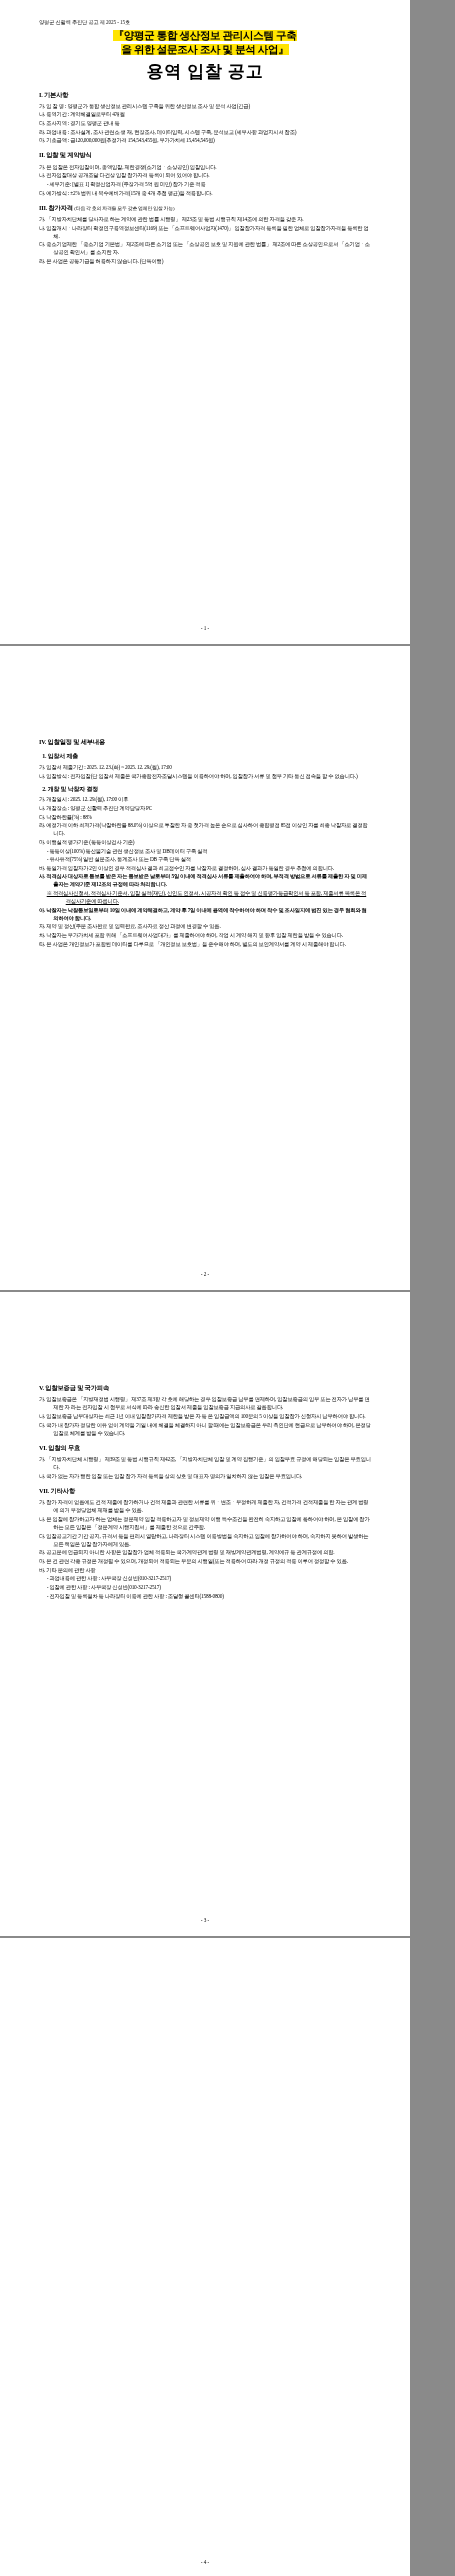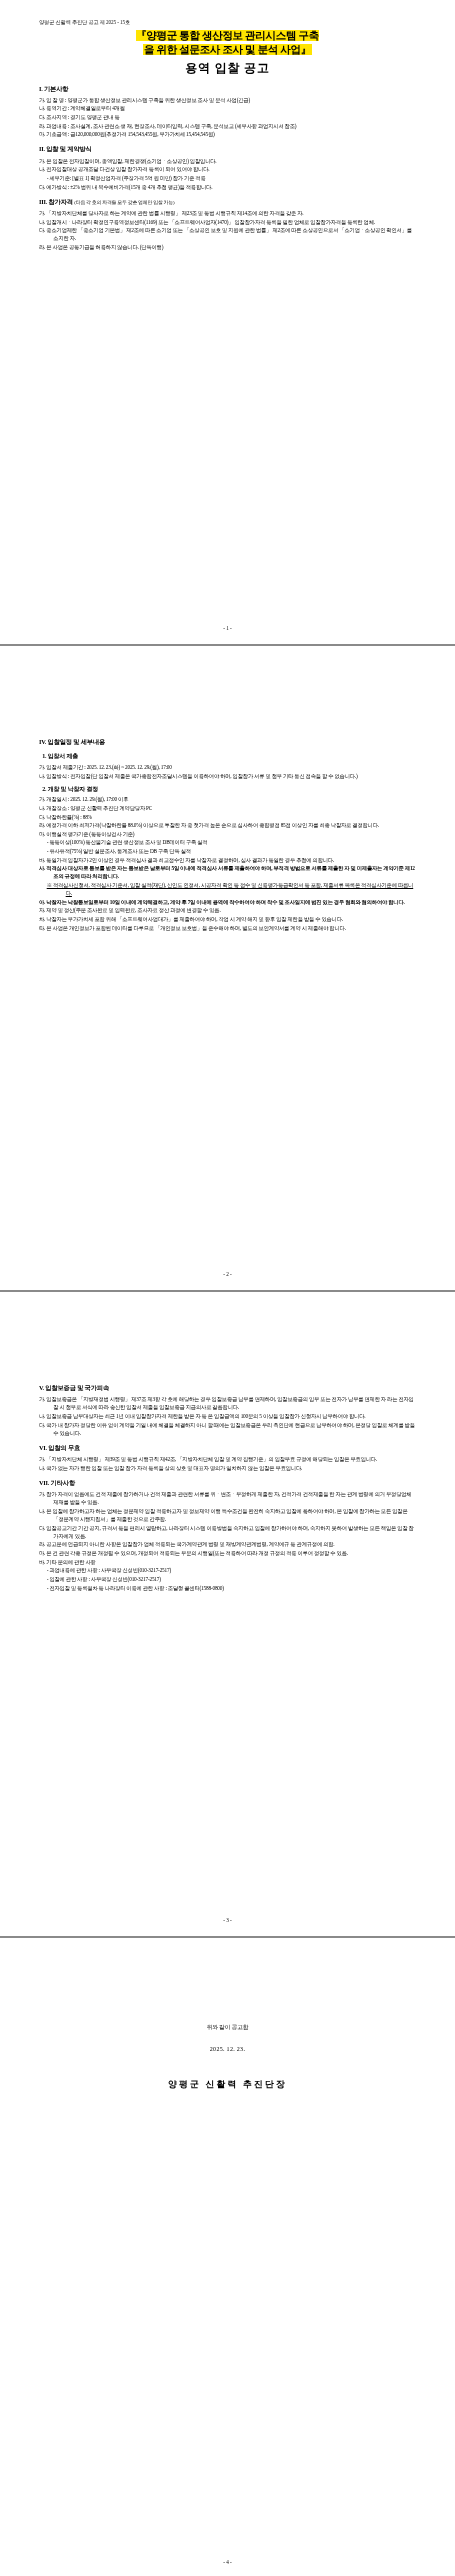--- a/index.html
+++ b/index.html
@@ -7,21 +7,21 @@
     padding: 0;
     background: #8a8a8a;
     font-family: "Liberation Serif", serif;
   }
   .doc {
     width: 455px;
     margin: 0 auto;
     background: #8a8a8a;
   }
   .page {
-    width: 455px;
+    width: 410px;
     background: #ffffff;
     box-sizing: border-box;
     padding: 19px 39px 11px 39px;
     position: relative;
     margin-bottom: 2px;
   }
   .page-1 { height: 644px; }
   .page-2 { height: 644px; }
   .page-3 { height: 644px; }
   .page-4 { height: 640px; }
@@ -44,21 +44,21 @@
     line-height: 1.32;
     color: #000;
     position: relative;
     display: inline-block;
   }
   .title-hl {
     background: #ffe400;
     padding: 0 0.6px;
   }
   .title-main {
-    font-size: 12px;
+    font-size: 17px;
     font-weight: bold;
     letter-spacing: 0.8px;
     margin-top: 2.8px;
     color: #000;
   }
 
   .sec-h {
     font-size: 6.3px;
     font-weight: bold;
     margin: 7.2px 0 2.2px 0;
@@ -247,23 +247,18 @@
       <li class="hang3" style="margin-left:7.7px">- 과업내용에 관한 사항 : 사무국장 신성빈(010-3217-2517)</li>
       <li class="hang3" style="margin-left:7.7px">- 입찰에 관한 사항 : 사무국장 신성빈(010-3217-2517)</li>
       <li class="hang3" style="margin-left:7.7px">- 전자입찰 및 등록절차 등 나라장터 이용에 관한 사항 : 조달청 콜센터(1588-0800)</li>
     </ul>
 
     <div class="page-num">- 3 -</div>
   </div>
 
   <div class="page page-4">
 
-    <div class="closing">
-      <div class="c-line">위와 같이 공고함</div>
-      <div class="c-date">2025. 12. 23.</div>
-      <div class="c-org">양평군 신활력 추진단장</div>
-    </div>
 
     <div class="page-num">- 4 -</div>
   </div>
 
 </div>
 
 
 </body></html>

